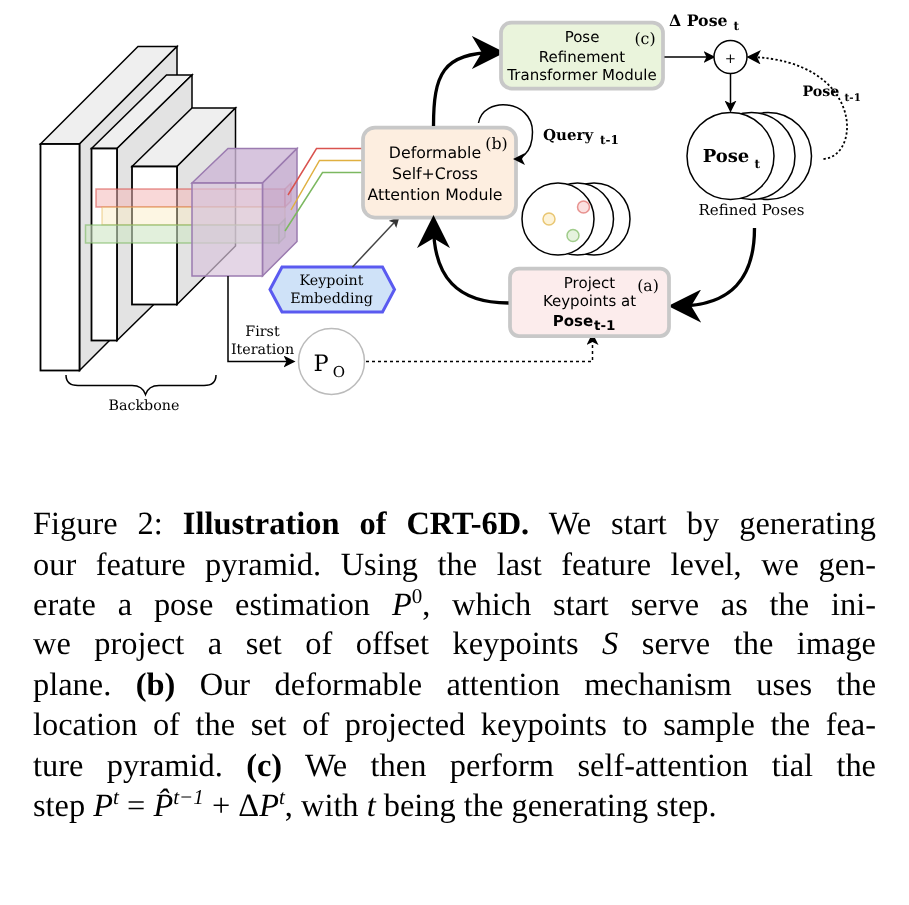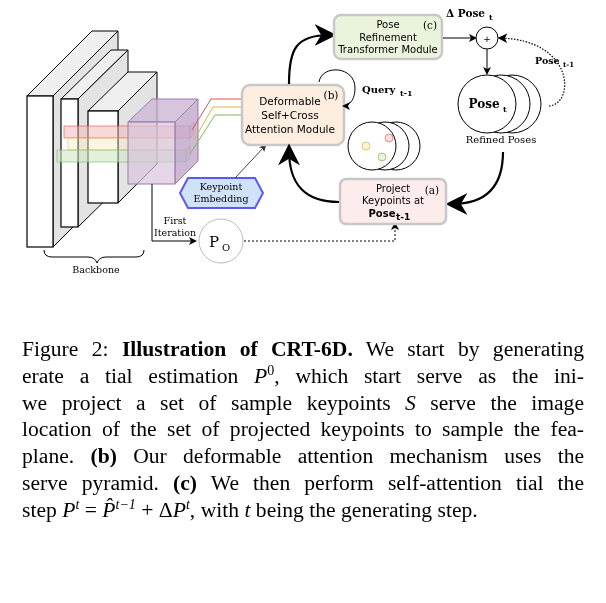--- a/index.html
+++ b/index.html
@@ -146,19 +146,20 @@
   <text class="sans" x="393" y="204" font-size="10" text-anchor="middle">Keypoints at</text>
   <text class="sans" x="382" y="217" font-size="10" font-weight="bold" text-anchor="middle">Pose</text>
   <text class="sans" x="396" y="220" font-size="9" font-weight="bold">t-1</text>
   <text class="serif" x="432" y="194" font-size="10.5" text-anchor="middle">(a)</text>
 
   <path d="M339,202 C305,202 289,185 289,150" fill="none" stroke="#000" stroke-width="2.2" marker-end="url(#arrowBig)"></path>
 </svg>
 
 <div id="caption">
     <span class="line"><span>Figure 2: </span><b>Illustration of CRT-6D.</b><span> We start by generating</span></span>
-    <span class="line"><span>erate a tial estimation </span><i>P</i><sup>0</sup><span>, which start serve as the ini-</span></span>
-    <span class="line"><span>we project a set of sample keypoints </span><i>S</i><span> serve the image</span></span>
+    <span class="line"><span>our feature pyramid. Using the last feature level, we gen-</span></span>
+    <span class="line"><span>erate a pose estimation </span><i>P</i><sup>0</sup><span>, which start serve as the ini-</span></span>
+    <span class="line"><span>we project a set of offset keypoints </span><i>S</i><span> serve the image</span></span>
+    <span class="line"><span>plane. </span><b>(b)</b><span> Our deformable attention mechanism uses the</span></span>
     <span class="line"><span>location of the set of projected keypoints to sample the fea-</span></span>
-    <span class="line"><span>plane. </span><b>(b)</b><span> Our deformable attention mechanism uses the</span></span>
-    <span class="line"><span>serve pyramid. </span><b>(c)</b><span> We then perform self-attention tial the</span></span>
+    <span class="line"><span>ture pyramid. </span><b>(c)</b><span> We then perform self-attention tial the</span></span>
     <span class="line last"><span>step </span><i>P</i><sup style="font-style: italic;">t</sup><span> = </span><i>P̂</i><sup style="font-style: italic;">t−1</sup><span> + Δ</span><i>P</i><sup style="font-style: italic;">t</sup><span>, with </span><i>t</i><span> being the generating step.</span></span>
   </div>
 
 </body></html>

